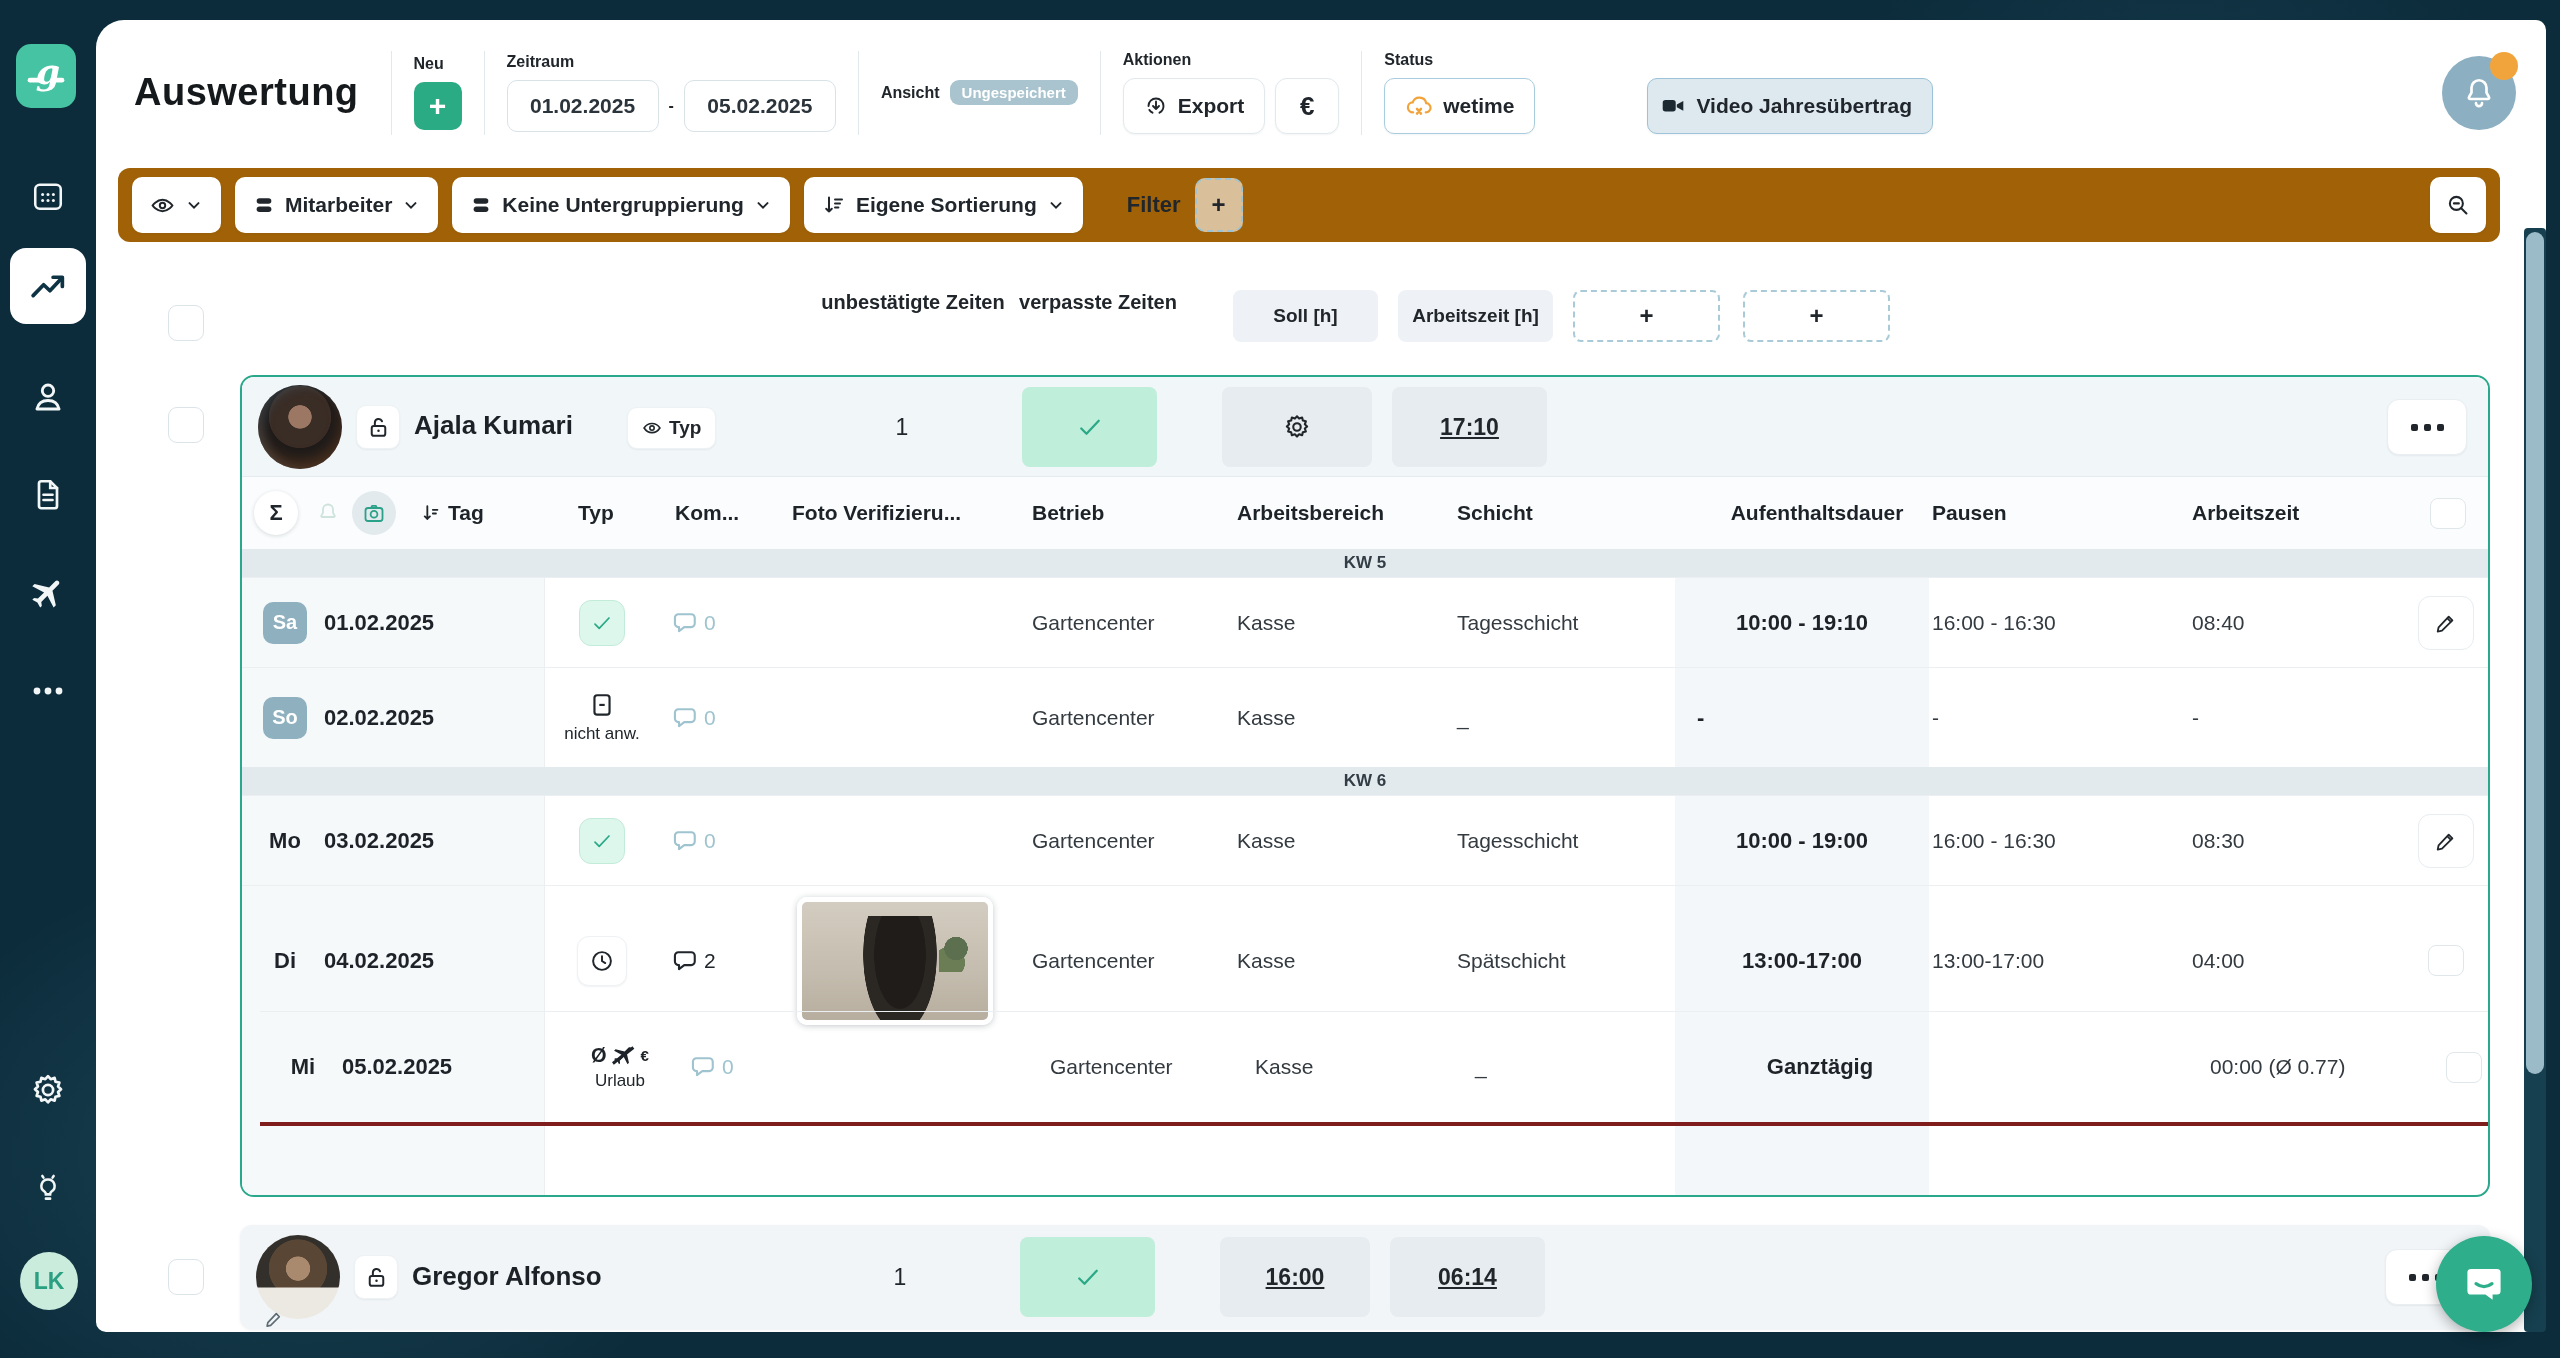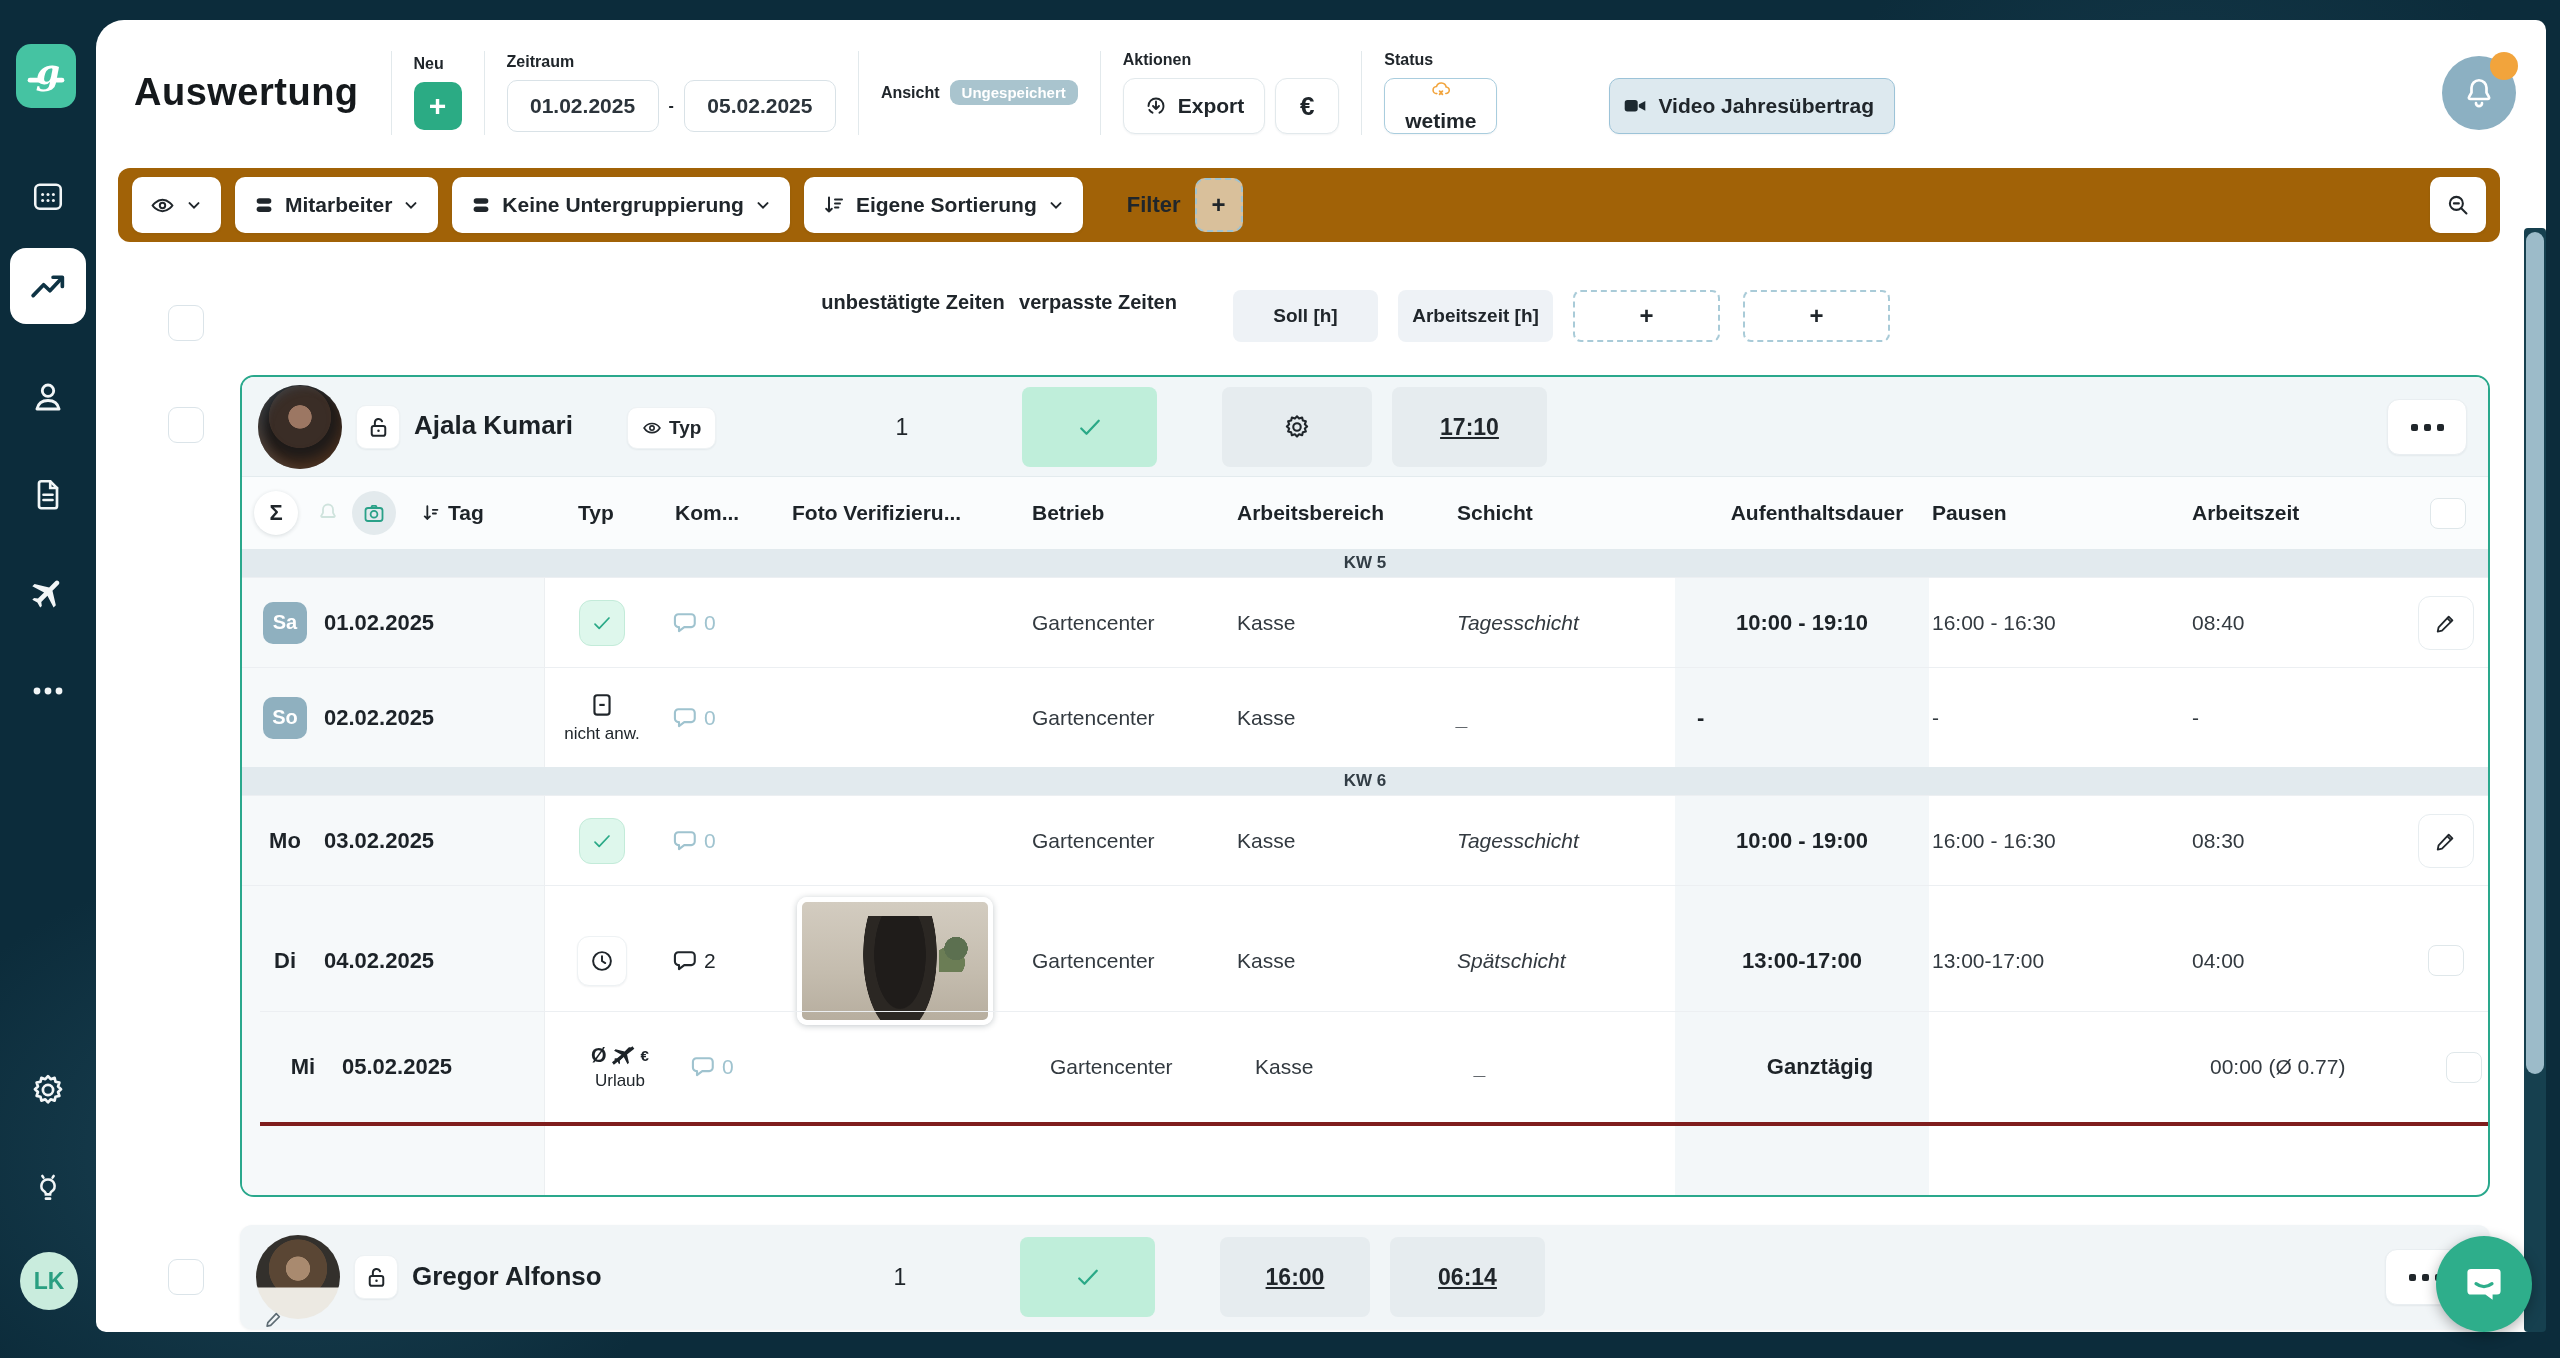--- a/index.html
+++ b/index.html
@@ -34,21 +34,21 @@
   .hsec-row { display:flex; align-items:center; gap:10px; }
   .btn-plus { width:48px; height:48px; border-radius:10px; background:#2bab84; color:#fff; font-size:30px; font-weight:700; display:flex; align-items:center; justify-content:center; }
   .inputbox { height:52px; border:1.5px solid #d9e2e7; border-radius:10px; background:#fff; display:flex; align-items:center; justify-content:center; font-weight:700; font-size:21px; color:#2c343b; }
   .date-in { width:152px; }
   .badge-unsaved { background:#a9c4ce; color:#fff; font-size:15px; font-weight:700; padding:4px 12px; border-radius:9px; }
   .view-select { width:308px; justify-content:space-between; padding:0 16px; font-weight:400; color:#8699a4; font-size:22px; }
   .sqbtn { width:56px; height:56px; border-radius:10px; display:flex; align-items:center; justify-content:center; }
   .btn-undo { background:#e9eff2; border:2px solid #46535b; color:#20262b; }
   .btn-save { background:#d9f3ea; border:1.5px solid #bfe8da; color:#2aa886; display:flex; gap:4px; }
   .btn-outline { height:56px; border:1.5px solid #e2e9ec; border-radius:12px; background:#fff; display:flex; align-items:center; justify-content:center; gap:10px; font-weight:700; font-size:21px; color:#20262b; padding:0 20px; box-shadow:0 1px 2px rgba(20,40,50,.05); }
-  .btn-wetime { border:1.5px solid #a9cdde; border-radius:10px;flex-direction:column; }
+  .btn-wetime { border:1.5px solid #a9cdde; border-radius:10px; }
   .btn-video { background:#dde9ef; border:1.5px solid #9cc3d8; border-radius:10px;padding-left:12px; }
   .bell-wrap { position:relative; width:74px; height:74px; flex:none; margin-left:auto; }
   .bell-circle { width:74px; height:74px; border-radius:50%; background:#8cb0c2; display:flex; align-items:center; justify-content:center; color:#fff; }
   .bell-dot { position:absolute; right:-2px; top:-4px; width:28px; height:28px; border-radius:50%; background:#f2a43c; }
 
   
   .filterbar { position:absolute; left:22px; top:148px; width:2382px; height:74px; background:#a16207; border-radius:12px; display:flex; align-items:center; padding:0 14px; gap:14px; }
   .fbtn { height:56px; background:#fff; border-radius:10px; display:flex; align-items:center; gap:10px; padding:0 18px; font-weight:700; font-size:21px; color:#20262b; box-shadow:0 1px 3px rgba(20,40,50,.08); }
   .filter-label { font-size:22px; font-weight:700; margin-left:30px; }
   .btn-dashed-sm { width:48px; height:54px; border:2px dashed #9fc3d2; border-radius:10px; background:rgba(255,255,255,.6); display:flex; align-items:center; justify-content:center; font-size:24px; font-weight:700; }
@@ -88,21 +88,21 @@
   .kwbar { position:absolute; left:0; width:100%; height:28px; background:#e2eaee; display:flex; align-items:center; justify-content:center; font-size:17px; font-weight:700; color:#323d45; z-index:2; }
   .trow { position:absolute; left:0; width:100%; border-top:1px solid #eceff2; z-index:1; }
   .tcell { position:absolute; top:0; height:100%; display:flex; align-items:center; font-size:21px; color:#333a40; }
   .c-day    { left:12px;  width:62px;  justify-content:center; }
   .c-date   { left:82px;  width:150px; font-weight:700; font-size:22px; color:#1d2328; }
   .c-typ    { left:300px; width:120px; justify-content:center; }
   .c-kom    { left:430px; width:100px; gap:4px; color:#9fc3cf; font-size:21px; }
   .c-foto   { left:545px; width:215px; justify-content:center; }
   .c-betrieb{ left:790px; width:195px; }
   .c-bereich{ left:995px; width:195px; }
-  .c-schicht{ left:1215px;width:210px;font-style:italic; }
+  .c-schicht{ left:1215px;width:210px; }
   .c-dauer  { left:1433px;width:254px; justify-content:center; font-weight:700; font-size:22px; color:#1d2328; }
   .c-pausen { left:1690px;width:235px; }
   .c-zeit   { left:1950px;width:215px; }
   .c-action { left:2158px;width:92px;  justify-content:center; }
   .day-badge { width:44px; height:42px; border-radius:10px; background:#8fb0bf; color:#fff; font-weight:700; font-size:20px; display:flex; align-items:center; justify-content:center; }
   .day-plain { font-weight:700; font-size:22px; color:#1d2328; }
   .chkbadge { width:46px; height:46px; border-radius:12px; background:#def7ec; border:1px solid #c3ebd9; display:flex; align-items:center; justify-content:center; color:#2aa987; }
   .typ-stack { display:flex; flex-direction:column; align-items:center; gap:4px; }
   .typ-small { font-size:17px; color:#20262b; }
   .iconbtn-sm { width:50px; height:50px; border-radius:12px; background:#fff; border:1px solid #eef2f4; box-shadow:0 1px 2px rgba(20,40,50,.06); display:flex; align-items:center; justify-content:center; color:#20262b; }

